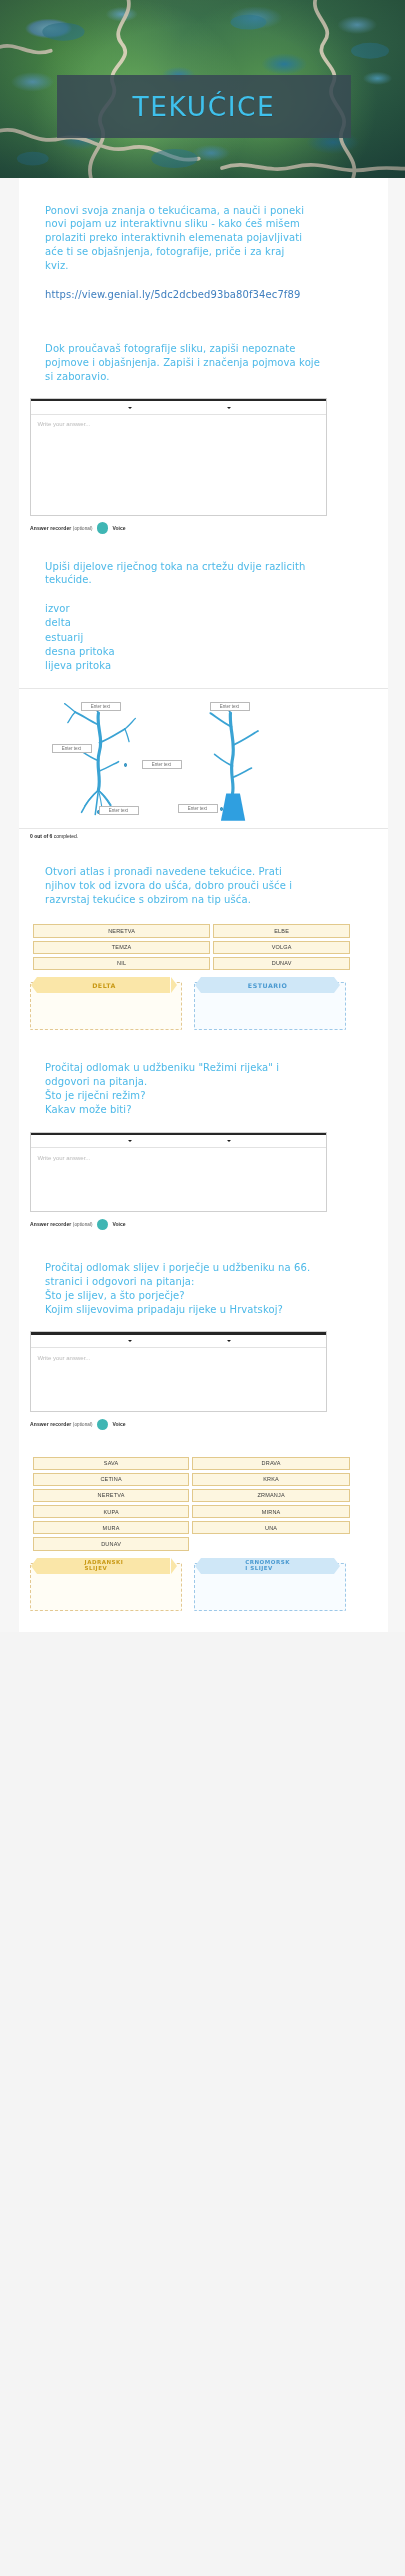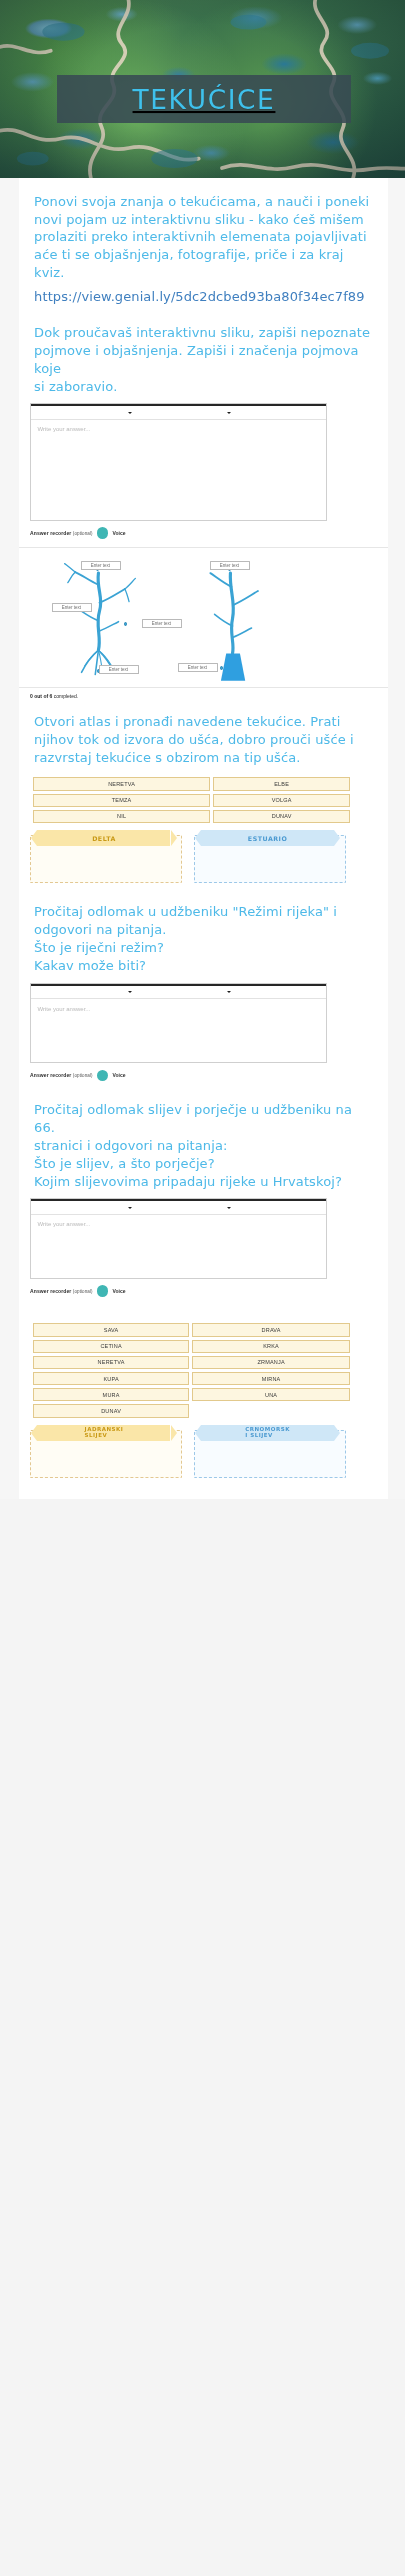--- a/index.html
+++ b/index.html
@@ -48,23 +48,23 @@
   .hero-river {
     position:absolute; inset:0;
   }
   .hero-vig {
     position:absolute; inset:0;
     background: radial-gradient(ellipse at 50% 45%, rgba(0,0,0,0) 40%, rgba(10,30,35,0.42) 100%);
   }
   .title-plate {
     position: absolute;
     left: 57px; top: 75px;
-    width: 294px; height: 48px;
+    width: 294px; height: 63px;
     background: rgba(56,74,83,0.88);
-    display: flex; align-items: center; justify-content: center; text-decoration: underline;
+    display: flex; align-items: center; justify-content: center;
   }
   .title-text {
     color: #3fc1ec;
     font-size: 26.4px;
     letter-spacing: 1.6px;
     font-weight: 400;
     font-family: "DejaVu Sans", sans-serif;
     text-shadow: 0 0.5px 0 rgba(0,0,0,.15);
   }
 
@@ -74,25 +74,25 @@
     width: 369px;
     margin: 0 auto 0 18.5px;
     background: #ffffff;
     padding: 0 0 21px 0;
   }
   .page-inner { padding: 0 11.6px; }
 
   .hand {
     font-family: "DejaVu Sans", sans-serif;
     color: #4db9e8;
-    font-size: 13px;
+    font-size: 10px;
     line-height: 1.38;
     letter-spacing: 0.1px;
     white-space: pre-line;
-    margin: 4px;
+    margin: 15px;
   }
   .hand.link { color:#3f7fbf; }
   .hand.list { line-height:1.42; }
 
   .block { padding-top: 10.6px; }
 
   
   .rt {
     margin-top: 7.4px;
     border: 0.5px solid #cfcfcf;
@@ -258,21 +258,21 @@
       <div class="block">
         <p class="hand">Ponovi svoja znanja o tekućicama, a nauči i poneki
 novi pojam uz interaktivnu sliku - kako ćeš mišem
 prolaziti preko interaktivnih elemenata pojavljivati
 aće ti se objašnjenja, fotografije, priče i za kraj
 kviz.</p>
         <p class="hand link" style="margin-top:5.3px">https://view.genial.ly/5dc2dcbed93ba80f34ec7f89</p>
       </div>
 
       <div class="block">
-        <p class="hand">Dok proučavaš interaktivnu sliku, zapiši nepoznate
+        <p class="hand">Dok proučavaš fotografije sliku, zapiši nepoznate
 pojmove i objašnjenja. Zapiši i značenja pojmova koje
 si zaboravio.</p>
 
         <div class="rt">
           <div class="rt-topbar"></div>
           <div class="rt-toolbar">
             <span class="rt-spacer"></span>
             <span class="rt-tool"><i class="rt-caret"></i></span>
             <span class="rt-spacer"></span>
             <span class="rt-tool"><i class="rt-caret"></i></span>
@@ -281,20 +281,29 @@
           <div class="rt-area">Write your answer...</div>
         </div>
 
         <div class="recorder-row">
           <span class="recorder-label"><span>Answer recorder</span> <span class="opt">(optional)</span></span>
           <span class="rec-dot"></span>
           <span class="rec-voice">Voice</span>
         </div>
       </div>
 
+      <div class="block">
+        <p class="hand">Upiši dijelove riječnog toka na crtežu dvije razlicith
+tekućide.</p>
+        <p class="hand list" style="margin-top:5.3px">izvor
+delta
+estuarij
+desna pritoka
+lijeva pritoka</p>
+      </div>
     </div>
 
     <div class="diagram-wrap">
       <svg width="369" height="132" viewBox="0 0 698 250" style="position:absolute;left:0;top:3.2px">
 
         <g fill="none" stroke="#3aa3d4" stroke-linecap="round">
           <path d="M150,40 C146,70 160,86 152,112 C144,140 156,160 150,186" stroke-width="6"></path>
           <path d="M150,62 C132,54 120,44 106,38" stroke-width="3.5"></path>
           <path d="M106,38 C98,32 92,26 86,22" stroke-width="2.5"></path>
           <path d="M106,38 C100,44 96,52 92,58" stroke-width="2.5"></path>

